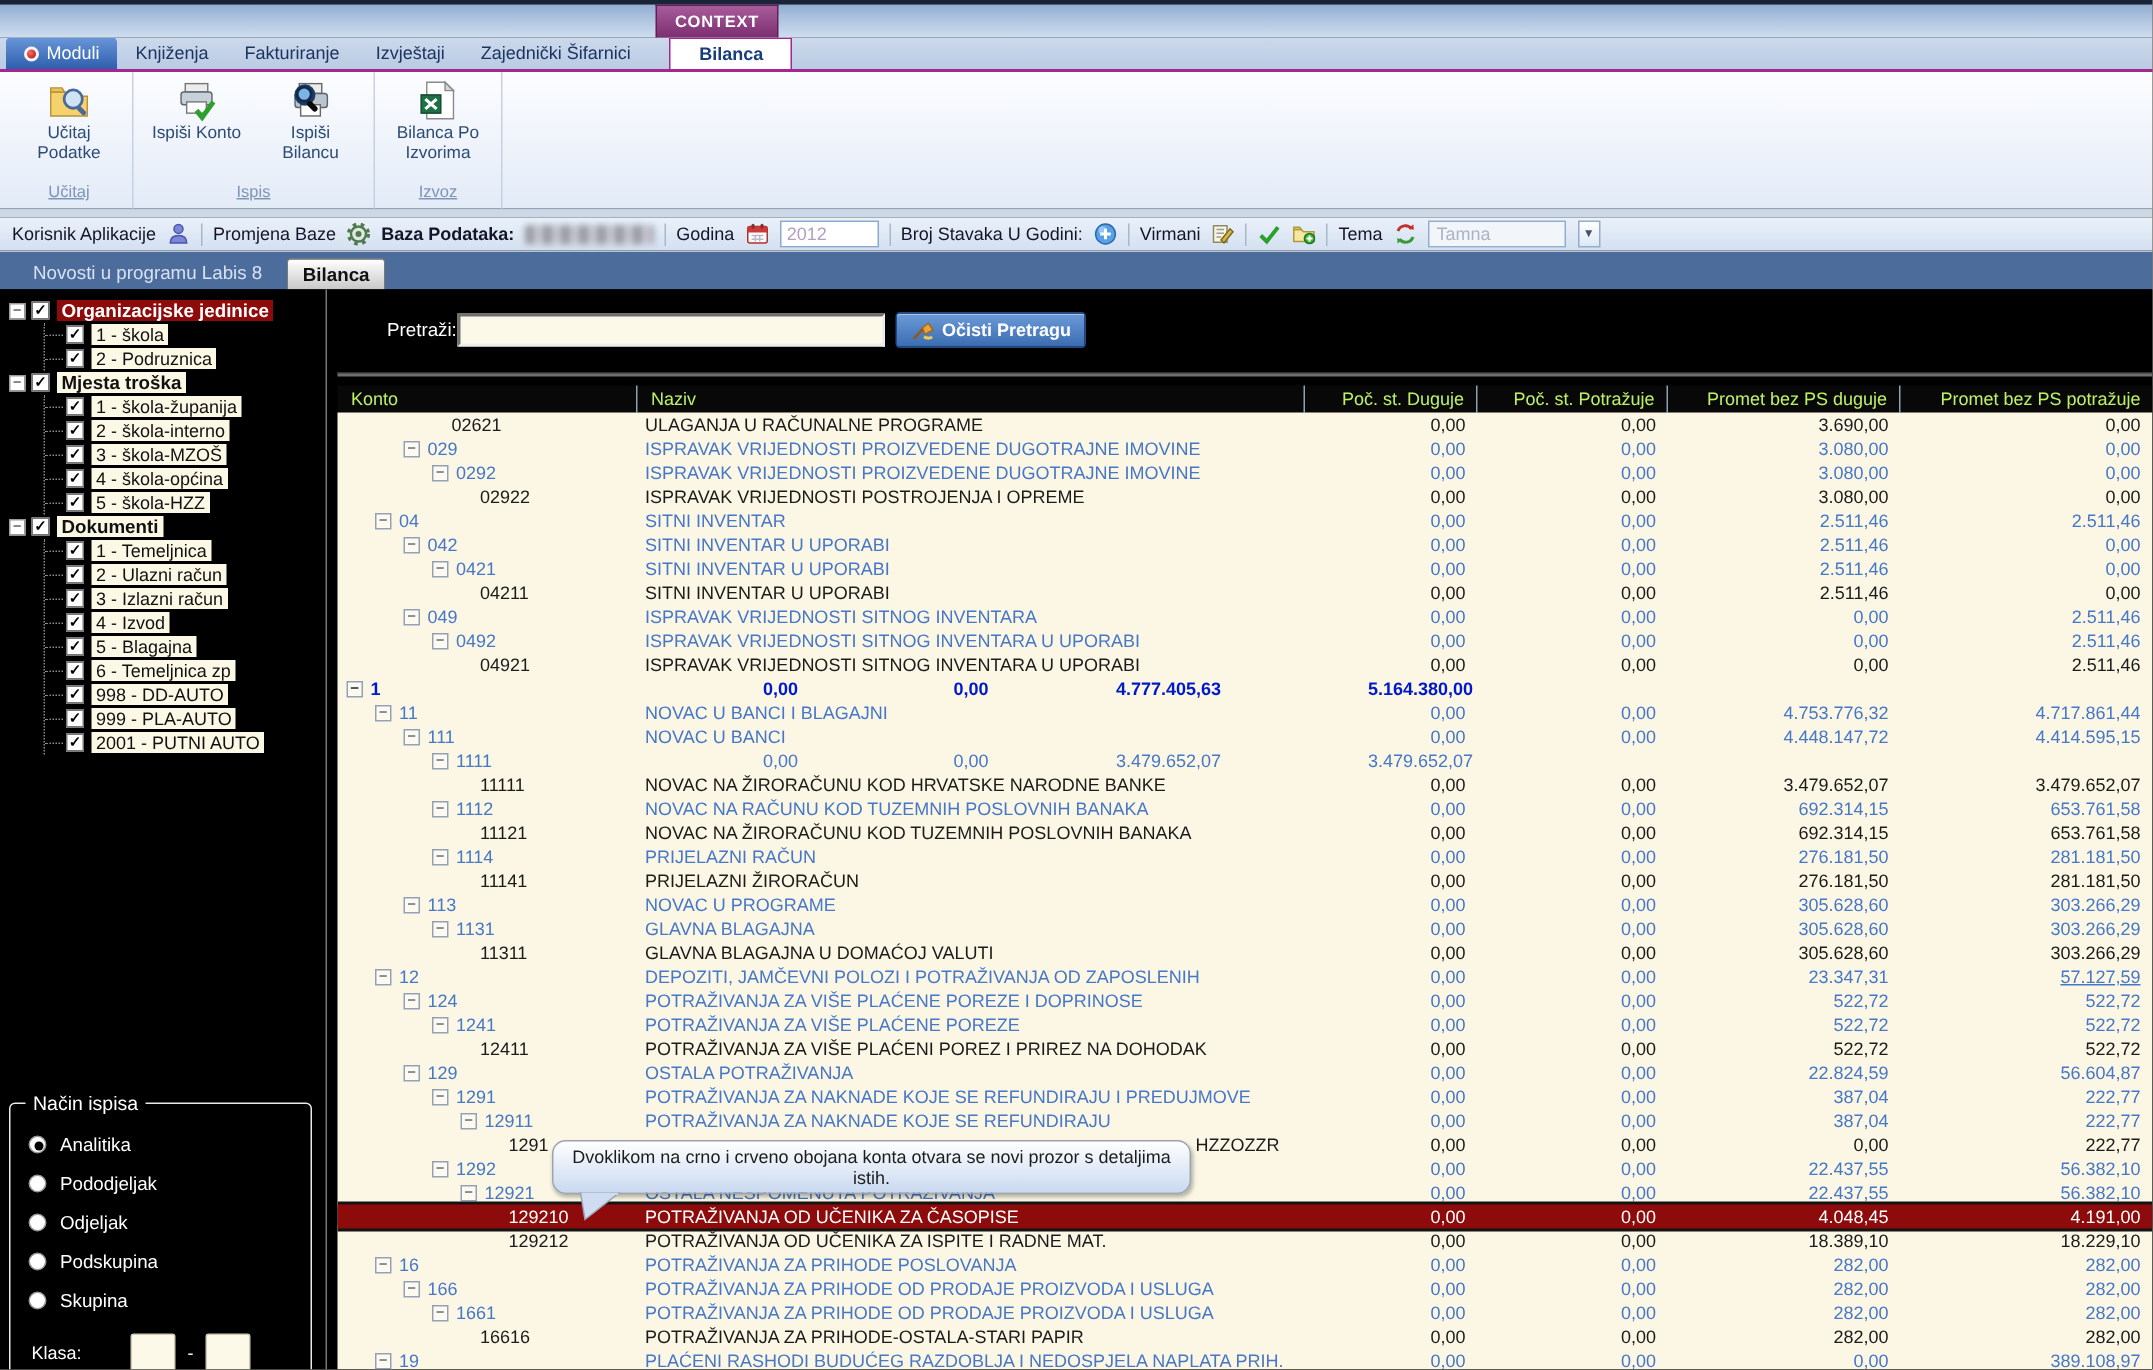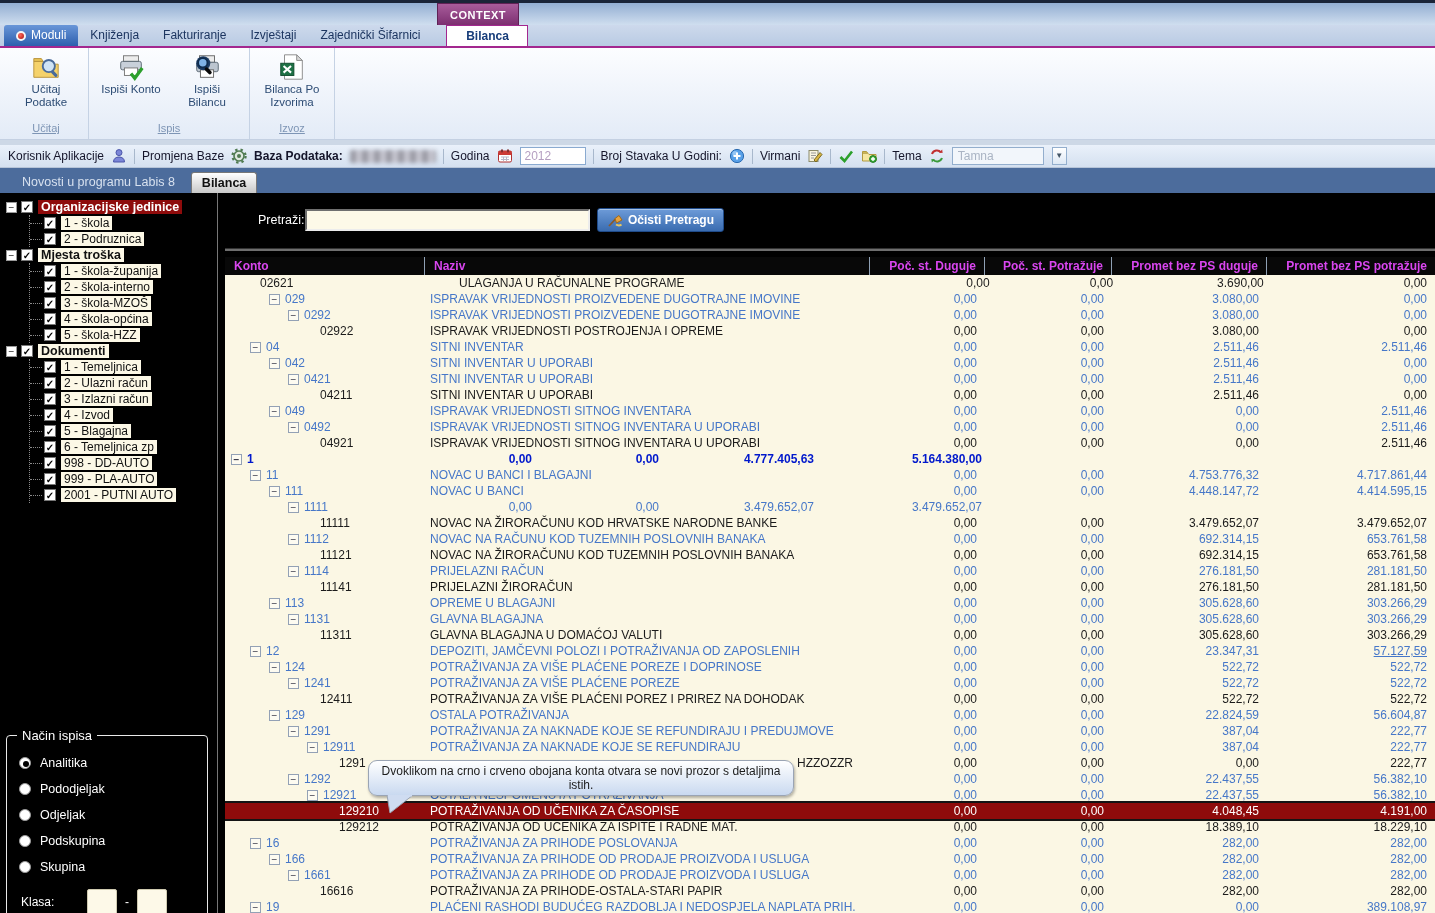--- a/index.html
+++ b/index.html
@@ -65,21 +65,21 @@
   
   .content{flex:1;position:relative;background:#000;overflow:hidden}
   .searchlab{position:absolute;left:40px;top:20px;color:#fff;font-size:12.5px}
   .searchinput{position:absolute;left:87px;top:16px;width:285px;height:22px;background:#fdf9e8;border:2px solid;border-color:#6f6f6f #ececec #ececec #6f6f6f;font-family:"Liberation Sans",sans-serif;font-size:12px;padding:0 4px}
   .clearbtn{position:absolute;left:379px;top:15px;height:24px;display:flex;align-items:center;gap:5px;padding:0 9px;background:linear-gradient(#6d9bd8,#3a6cb0);border:1px solid #1f4b8a;border-radius:3px;color:#fff;font-weight:bold;font-size:12px;box-shadow:inset 0 1px 0 rgba(255,255,255,.4)}
   .bicon{width:16px;height:16px;display:inline-block}
   .bicon svg{width:100%;height:100%}
   .divline{position:absolute;left:7px;right:0;top:55px;height:3px;background:#6e6e6e;border-top:1px solid #333}
   .grid{position:absolute;left:7px;top:64px;width:1210px;bottom:0}
   .ghead{height:18px;background:#080808;display:flex}
-  .hc{color:#d946ef;font-weight:bold;font-size:12px;line-height:18px;text-align:right;padding-right:8px;border-right:1px solid #8fa0b4}
+  .hc{color:#bef264;font-weight:normal;font-size:12px;line-height:18px;text-align:right;padding-right:8px;border-right:1px solid #8fa0b4}
   .hc.left{text-align:left;padding-left:9px}
   .hc:last-child{border-right:none}
   .gbody{background:#fbf7e4;height:638px;overflow:hidden;position:relative}
   .grow{display:flex;height:16px;line-height:16px;font-size:12px;white-space:nowrap}
   .grow.blue{color:#4677c8}
   .grow.black{color:#1b1b1b}
   .grow.bold{color:#0018cc;font-weight:bold}
   .grow.sel{background:#8e0b0b;color:#fff;box-shadow:0 -2px 0 #141414,0 2px 0 #141414;position:relative;z-index:2}
   .cell{overflow:hidden}
   .kc{display:flex;align-items:center}
@@ -398,21 +398,21 @@
         <div class="ghead" id="gridHead">
             <div class="hc left" style="width: 200px;">Konto</div>
             <div class="hc left" style="width: 445px;">Naziv</div>
             <div class="hc" style="width: 115px;">Poč. st. Duguje</div>
             <div class="hc" style="width: 127px;">Poč. st. Potražuje</div>
             <div class="hc" style="width: 155px;">Promet bez PS duguje</div>
             <div class="hc" style="width: 168px;">Promet bez PS potražuje</div>
           </div>
         <div class="gbody" id="gridBody">
             <div class="grow black">
-              <div class="cell kc" style="width: 200px;  margin-left: 35px;">
+              <div class="cell kc" style="width: 200px; padding-left: 76px;">
                 <span class="kcode">02621</span>
               </div>
               <div class="cell nc" style="width: 445px;">ULAGANJA U RAČUNALNE PROGRAME</div>
               <div class="cell vc" style="width: 115px;">0,00</div>
               <div class="cell vc" style="width: 127px;">0,00</div>
               <div class="cell vc" style="width: 155px;">3.690,00</div>
               <div class="cell vc" style="width: 168px;">0,00</div>
             </div>
             <div class="grow blue">
               <div class="cell kc" style="width: 200px;">
@@ -613,21 +613,21 @@
               <div class="cell vc" style="width: 115px;">0,00</div>
               <div class="cell vc" style="width: 127px;">0,00</div>
               <div class="cell vc" style="width: 155px;">276.181,50</div>
               <div class="cell vc" style="width: 168px;">281.181,50</div>
             </div>
             <div class="grow blue">
               <div class="cell kc" style="width: 200px;">
                 <span class="gexp" style="margin-left: 44px;">−</span>
                 <span class="kcode">113</span>
               </div>
-              <div class="cell nc" style="width: 445px;">OPREME U BLAGAJNI</div>
+              <div class="cell nc" style="width: 445px;">NOVAC U PROGRAME</div>
               <div class="cell vc" style="width: 115px;">0,00</div>
               <div class="cell vc" style="width: 127px;">0,00</div>
               <div class="cell vc" style="width: 155px;">305.628,60</div>
               <div class="cell vc" style="width: 168px;">303.266,29</div>
             </div>
             <div class="grow blue">
               <div class="cell kc" style="width: 200px;">
                 <span class="gexp" style="margin-left: 63px;">−</span>
                 <span class="kcode">1131</span>
               </div>

